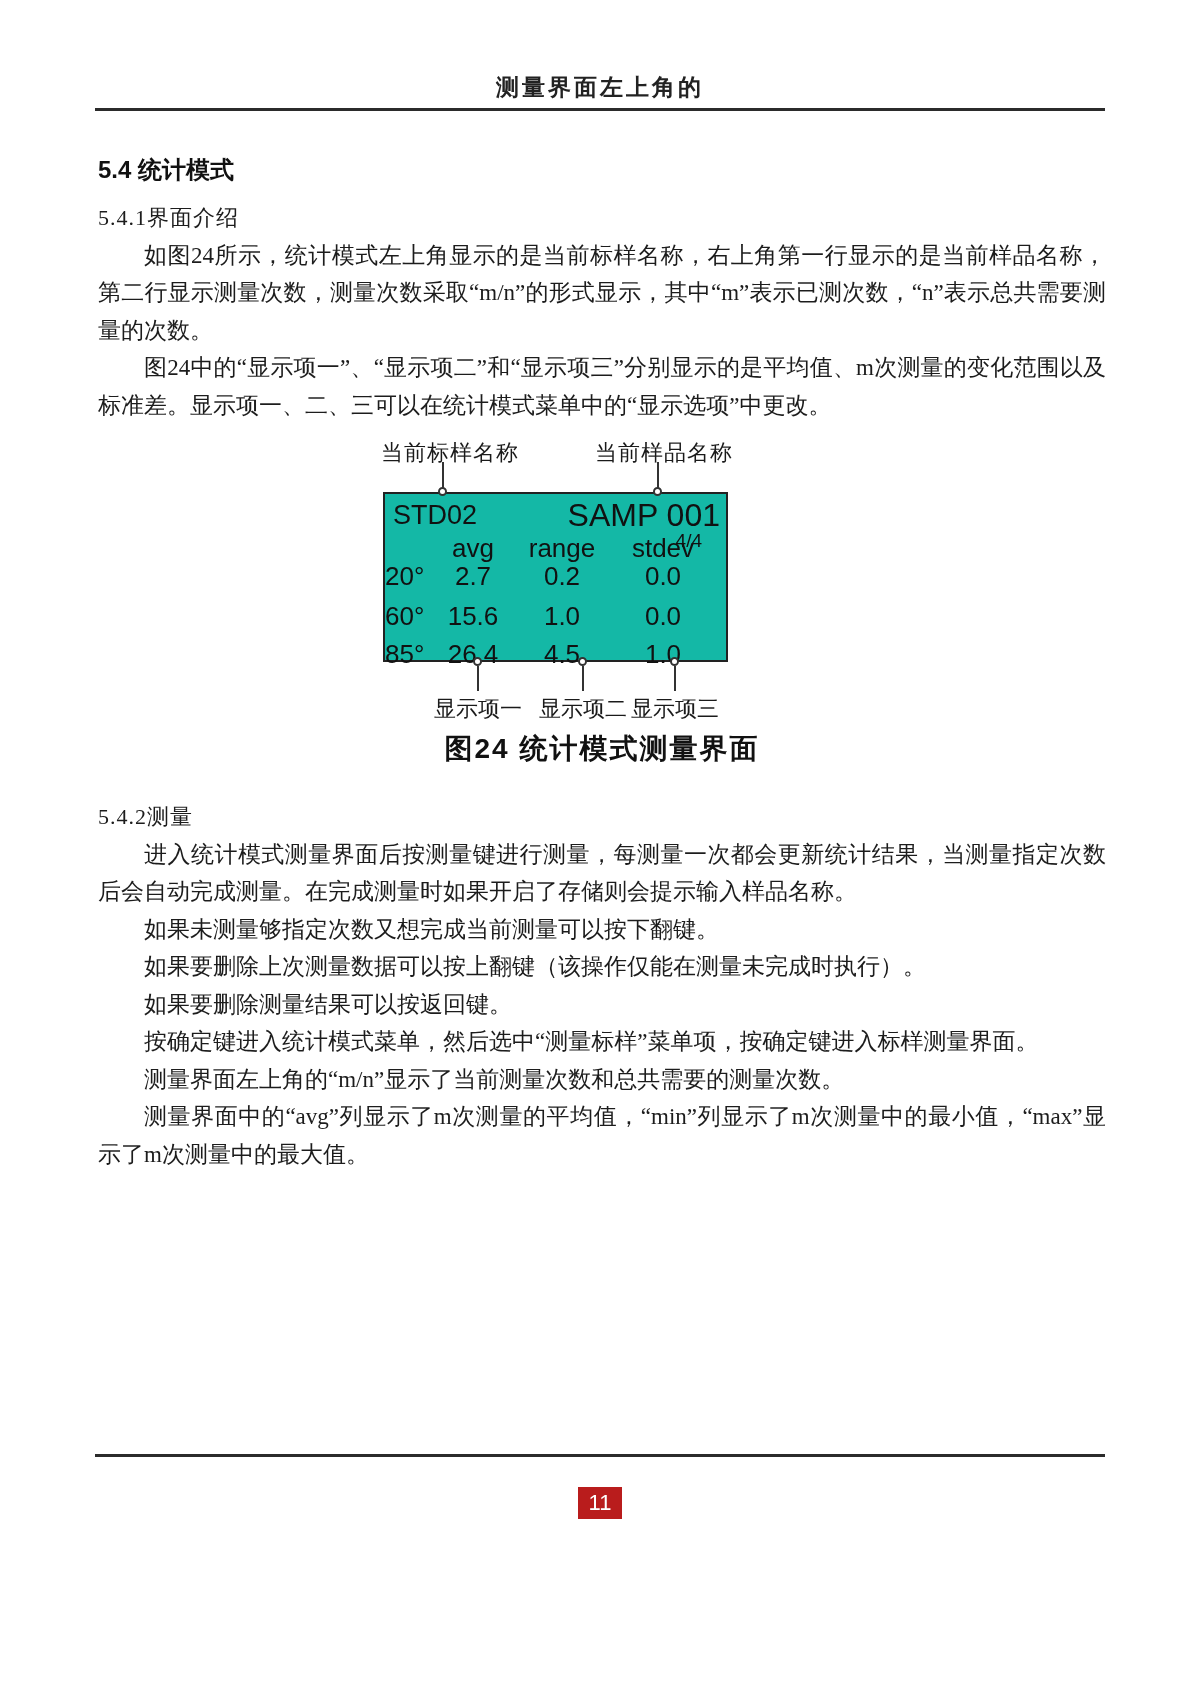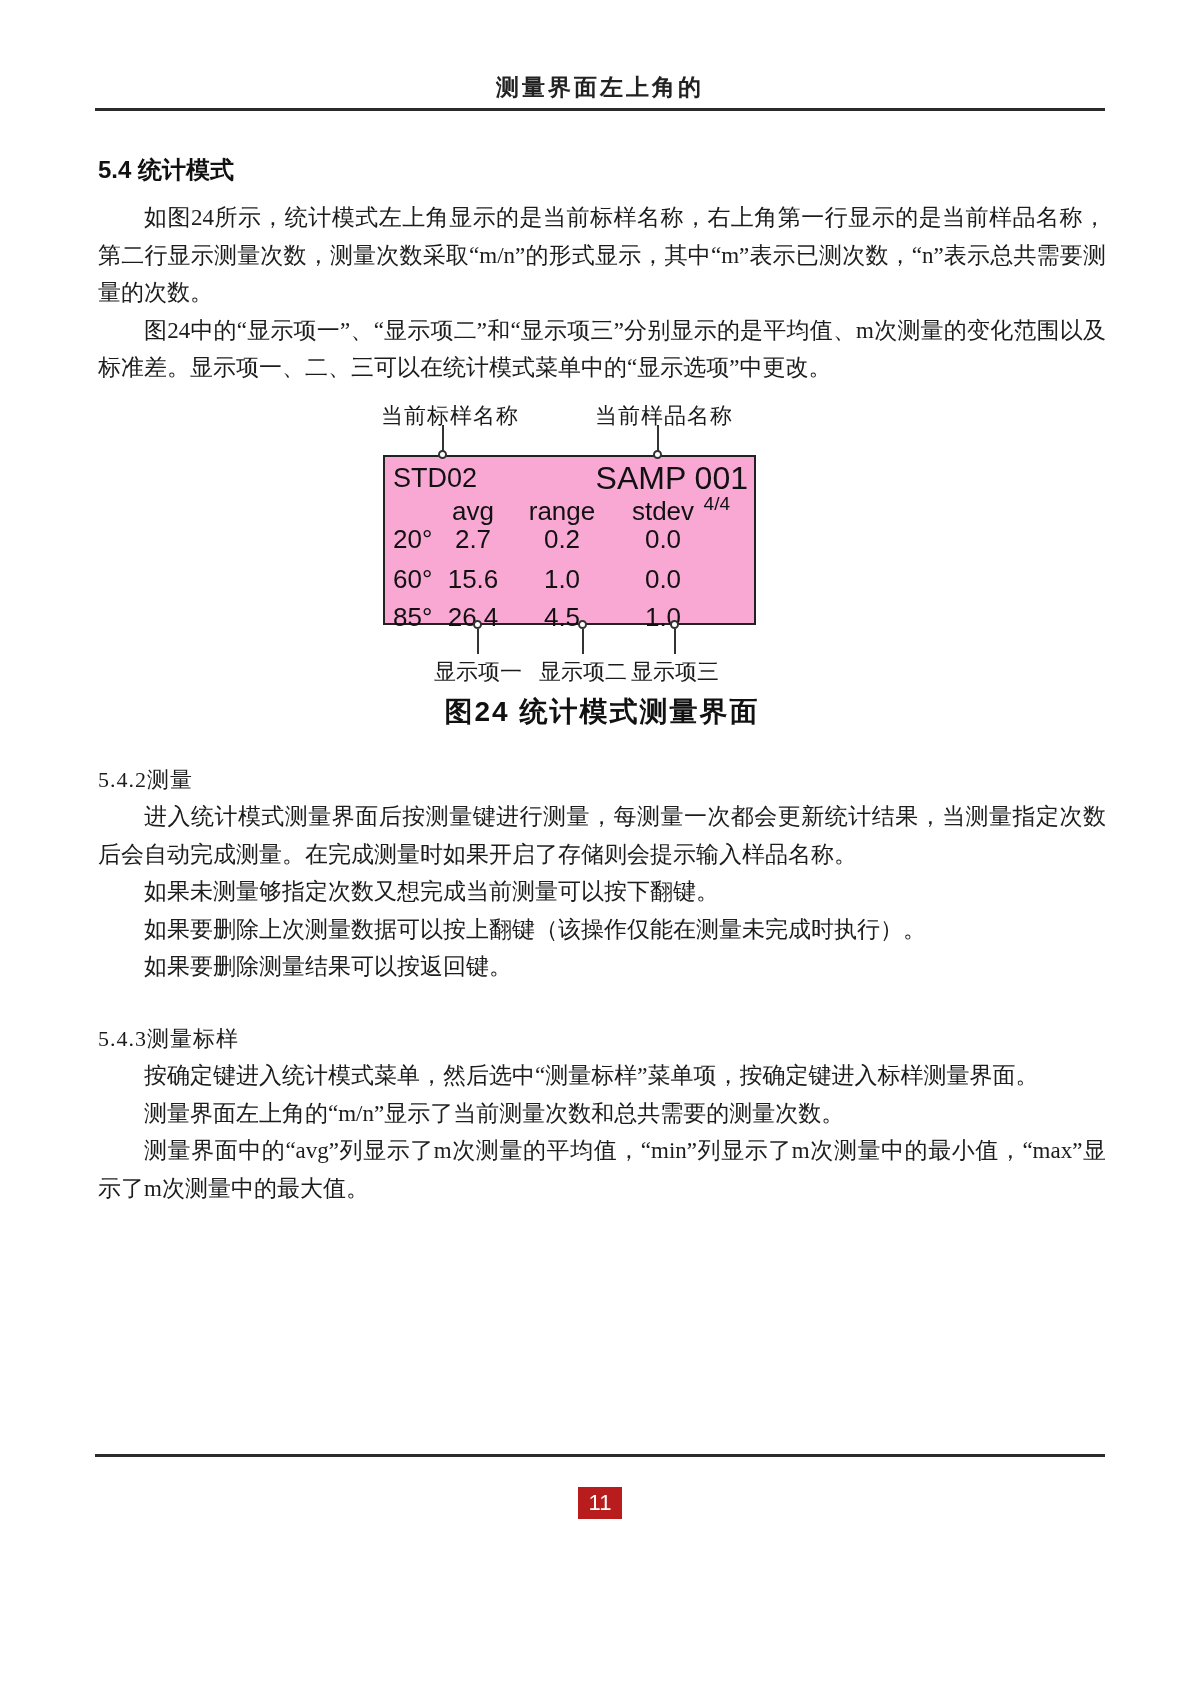--- a/index.html
+++ b/index.html
@@ -54,33 +54,33 @@
     position: absolute; width: 9px; height: 9px;
     border: 2px solid #333; border-radius: 50%; background: #fff; z-index: 3;
   }
   .dot-top-1 { left: 340px; top: 55px; }
   .dot-top-2 { left: 555px; top: 55px; }
   .dot-bot-1 { left: 375px; top: 225px; }
   .dot-bot-2 { left: 480px; top: 225px; }
   .dot-bot-3 { left: 572px; top: 225px; }
 
   .screen-box {
-    position: absolute; left: 285px; top: 60px; width: 373px; height: 170px;
-    border: 2.5px solid #222; background: #f9a8d4;
+    position: absolute; left: 285px; top: 60px; width: 345px; height: 170px;
+    border: 2.5px solid #222; background: #14b8a6;
   }
   .scr-std   { position: absolute; left: 8px;  top: 3px; font-size: 27px; color: #111; }
   .scr-samp  { position: absolute; right: 6px; top: 3px; font-size: 32px; color: #111; }
   .scr-count { position: absolute; right: 24px; top: 28px; font-size: 19px; color: #111; }
 
   .scr-row { position: absolute; left: 0; width: 100%; display: flex; font-size: 26px; color: #111; }
   .scr-row.hdr  { top: 36px; }
   .scr-row.r0 { top: 64px; }
   .scr-row.r1 { top: 104px; }
   .scr-row.r2 { top: 142px; }
-  .c-angle { width: 55px; padding-left: 8px; }
+  .c-angle { width: 55px; }
   .c-avg   { width: 66px;  text-align: center; }
   .c-range { width: 112px; text-align: center; }
   .c-stdev { width: 90px;  text-align: center; }
 
   .item-label { position: absolute; top: 258px; width: 96px; text-align: center; font-size: 22px; color: #1a1a1a; }
   .il-1 { left: 332px; }
   .il-2 { left: 437px; }
   .il-3 { left: 529px; }
 
   .fig-caption {
@@ -100,20 +100,21 @@
 </head>
 <body>
 
 <div class="header-title">测量界面左上角的</div>
 <div class="rule rule-top"></div>
 
 <div class="content">
 
   <div class="h2">5.4 统计模式</div>
 
+  <div class="h3">5.4.1界面介绍</div>
   <p class="body">如图24所示，统计模式左上角显示的是当前标样名称，右上角第一行显示的是当前样品名称，第二行显示测量次数，测量次数采取“m/n”的形式显示，其中“m”表示已测次数，“n”表示总共需要测量的次数。</p>
   <p class="body">图24中的“显示项一”、“显示项二”和“显示项三”分别显示的是平均值、m次测量的变化范围以及标准差。显示项一、二、三可以在统计模式菜单中的“显示选项”中更改。</p>
 
   <div class="figure">
     <span class="ptr-label ptr-label-std">当前标样名称</span>
     <span class="ptr-label ptr-label-samp">当前样品名称</span>
 
     <div class="vline vl-top-1"></div>
     <div class="vline vl-top-2"></div>
     <div class="dot dot-top-1"></div>
@@ -164,21 +165,20 @@
   </div>
 
   <div class="fig-caption">图24 统计模式测量界面</div>
 
   <div class="h3">5.4.2测量</div>
   <p class="body">进入统计模式测量界面后按测量键进行测量，每测量一次都会更新统计结果，当测量指定次数后会自动完成测量。在完成测量时如果开启了存储则会提示输入样品名称。</p>
   <p class="body">如果未测量够指定次数又想完成当前测量可以按下翻键。</p>
   <p class="body">如果要删除上次测量数据可以按上翻键（该操作仅能在测量未完成时执行）。</p>
   <p class="body">如果要删除测量结果可以按返回键。</p>
 
-  <div class="h3 gap-lg">5.4.3测量标样</div>
   <p class="body">按确定键进入统计模式菜单，然后选中“测量标样”菜单项，按确定键进入标样测量界面。</p>
   <p class="body">测量界面左上角的“m/n”显示了当前测量次数和总共需要的测量次数。</p>
   <p class="body">测量界面中的“avg”列显示了m次测量的平均值，“min”列显示了m次测量中的最小值，“max”显示了m次测量中的最大值。</p>
 
 </div>
 
 <div class="rule rule-bottom"></div>
 <div class="page-num-box">11</div>
 
 </body></html>

